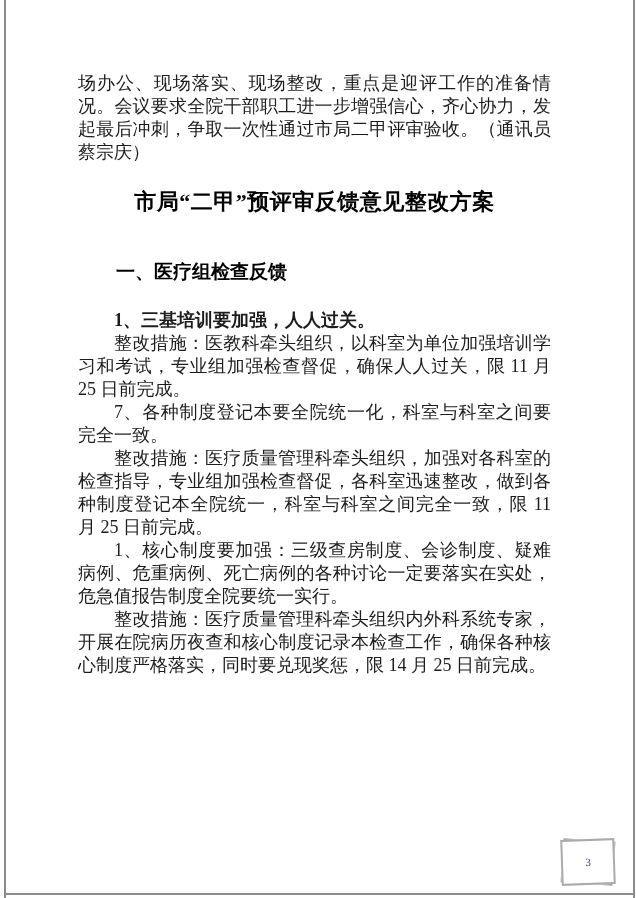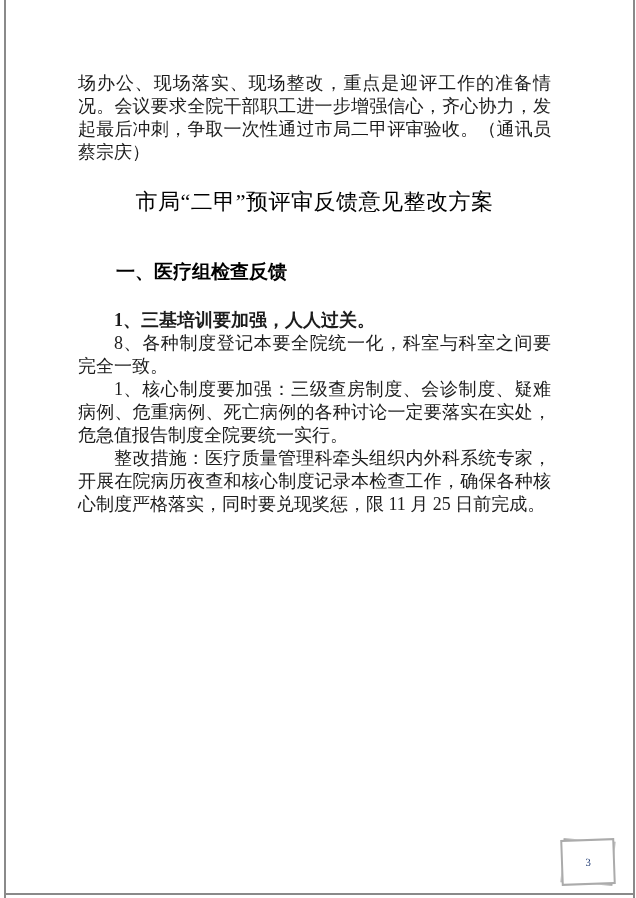--- a/index.html
+++ b/index.html
@@ -30,21 +30,21 @@
     line-height: 23px;
     text-align: justify;
   }
   .content p { margin: 0; text-indent: 2em; }
   .content p.noindent { text-indent: 0; }
 
   .doc-title {
     margin: 22px 0 42px 0;
     font-size: 22px;
     line-height: 32px;
-    font-weight: normal;
+    font-weight: bold;
     text-align: center;
     text-indent: 0;
     color: #000000;
     letter-spacing: 0.5px;
   }
   .section-heading {
     margin: 22px 0 12px 0;
     font-size: 19px;
     line-height: 23px;
     font-weight: bold;
@@ -95,23 +95,25 @@
 
   <div class="content">
     <p class="noindent">场办公、现场落实、现场整改，重点是迎评工作的准备情况。会议要求全院干部职工进一步增强信心，齐心协力，发起最后冲刺，争取一次性通过市局二甲评审验收。（通讯员　蔡宗庆）</p>
 
     <h1 class="doc-title">市局“二甲”预评审反馈意见整改方案</h1>
 
 
     <h2 class="section-heading">一、医疗组检查反馈</h2>
 
     <p class="first-item">1、三基培训要加强，人人过关。</p>
-    <p>8、各种制度登记本要全院统一化，科室与科室之间要完全一致。</p>
+    <p>整改措施：医教科牵头组织，以科室为单位加强培训学习和考试，专业组加强检查督促，确保人人过关，限 11 月 25 日前完成。</p>
+    <p>7、各种制度登记本要全院统一化，科室与科室之间要完全一致。</p>
+    <p>整改措施：医疗质量管理科牵头组织，加强对各科室的检查指导，专业组加强检查督促，各科室迅速整改，做到各种制度登记本全院统一，科室与科室之间完全一致，限 11 月 25 日前完成。</p>
     <p>1、核心制度要加强：三级查房制度、会诊制度、疑难病例、危重病例、死亡病例的各种讨论一定要落实在实处，危急值报告制度全院要统一实行。</p>
-    <p>整改措施：医疗质量管理科牵头组织内外科系统专家，开展在院病历夜查和核心制度记录本检查工作，确保各种核心制度严格落实，同时要兑现奖惩，限 11 月 25 日前完成。</p>
+    <p>整改措施：医疗质量管理科牵头组织内外科系统专家，开展在院病历夜查和核心制度记录本检查工作，确保各种核心制度严格落实，同时要兑现奖惩，限 14 月 25 日前完成。</p>
   </div>
 
   <div class="pagenum-wrap">
     <div class="pn-back"></div>
     <div class="pn-front">
       <span>3</span>
     </div>
   </div>
 
 </div>

